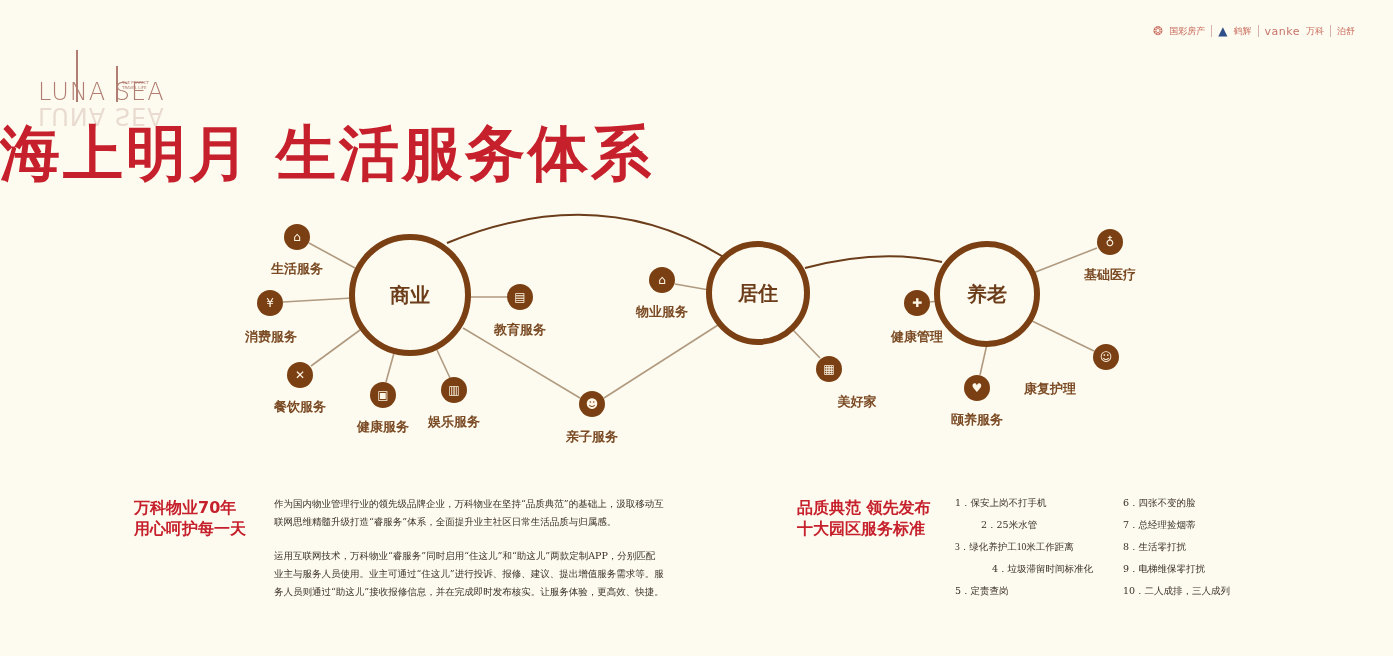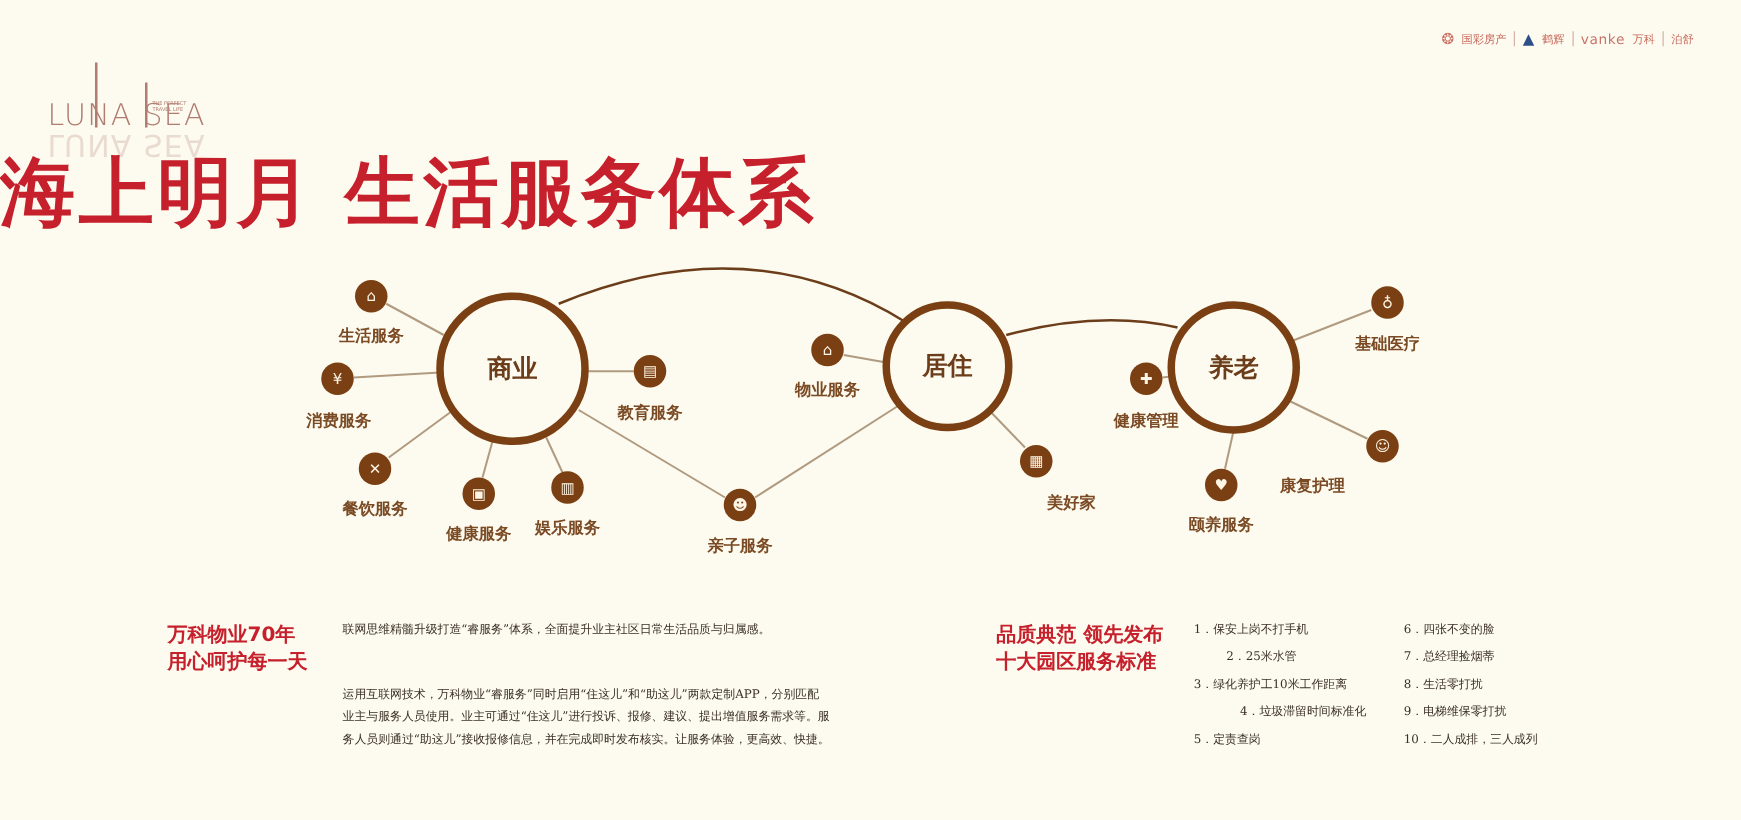--- a/index.html
+++ b/index.html
@@ -149,36 +149,37 @@
 <div class="node-label" style="left:917px; top:328px;">健康管理</div>
 <div class="node-label" style="left:977px; top:411px;">颐养服务</div>
 <div class="node-label" style="left:1110px; top:266px;">基础医疗</div>
 <div class="node-label" style="left:1050px; top:380px;">康复护理</div>
 
 <div class="block-title" style="left:134px; top:497px;">
   <div>万科物业70年</div>
   <div>用心呵护每一天</div>
 </div>
 <div class="para" style="left:274px; top:495px;">
+  <div>作为国内物业管理行业的领先级品牌企业，万科物业在坚持“品质典范”的基础上，汲取移动互</div>
   <div>联网思维精髓升级打造“睿服务”体系，全面提升业主社区日常生活品质与归属感。</div>
 </div>
 <div class="para" style="left:274px; top:547px;">
   <div>运用互联网技术，万科物业“睿服务”同时启用“住这儿”和“助这儿”两款定制APP，分别匹配</div>
   <div>业主与服务人员使用。业主可通过“住这儿”进行投诉、报修、建议、提出增值服务需求等。服</div>
   <div>务人员则通过“助这儿”接收报修信息，并在完成即时发布核实。让服务体验，更高效、快捷。</div>
 </div>
 
 <div class="block-title" style="left:797px; top:497px;">
   <div>品质典范 领先发布</div>
   <div>十大园区服务标准</div>
 </div>
 <div class="std-list" style="left:955px; top:497px;">
   <div class="std-item" style="left:0; top:0;">1．保安上岗不打手机</div>
   <div class="std-item" style="left:10px; top:22px;margin-left:16px;">2．25米水管</div>
-  <div class="std-item" style="left:0; top:44px;">3．绿化养护工10米工作距离</div>
+  <div class="std-item" style="left:0; top:44px;font-family:Liberation Serif, serif;">3．绿化养护工10米工作距离</div>
   <div class="std-item" style="left:0; top:66px;margin-left:37px;">4．垃圾滞留时间标准化</div>
   <div class="std-item" style="left:0; top:88px;">5．定责查岗</div>
   <div class="std-item" style="left:168px; top:0;">6．四张不变的脸</div>
   <div class="std-item" style="left:168px; top:22px;">7．总经理捡烟蒂</div>
   <div class="std-item" style="left:168px; top:44px;">8．生活零打扰</div>
   <div class="std-item" style="left:168px; top:66px;">9．电梯维保零打扰</div>
   <div class="std-item" style="left:168px; top:88px;">10．二人成排，三人成列</div>
 </div>
 
 </body></html>

